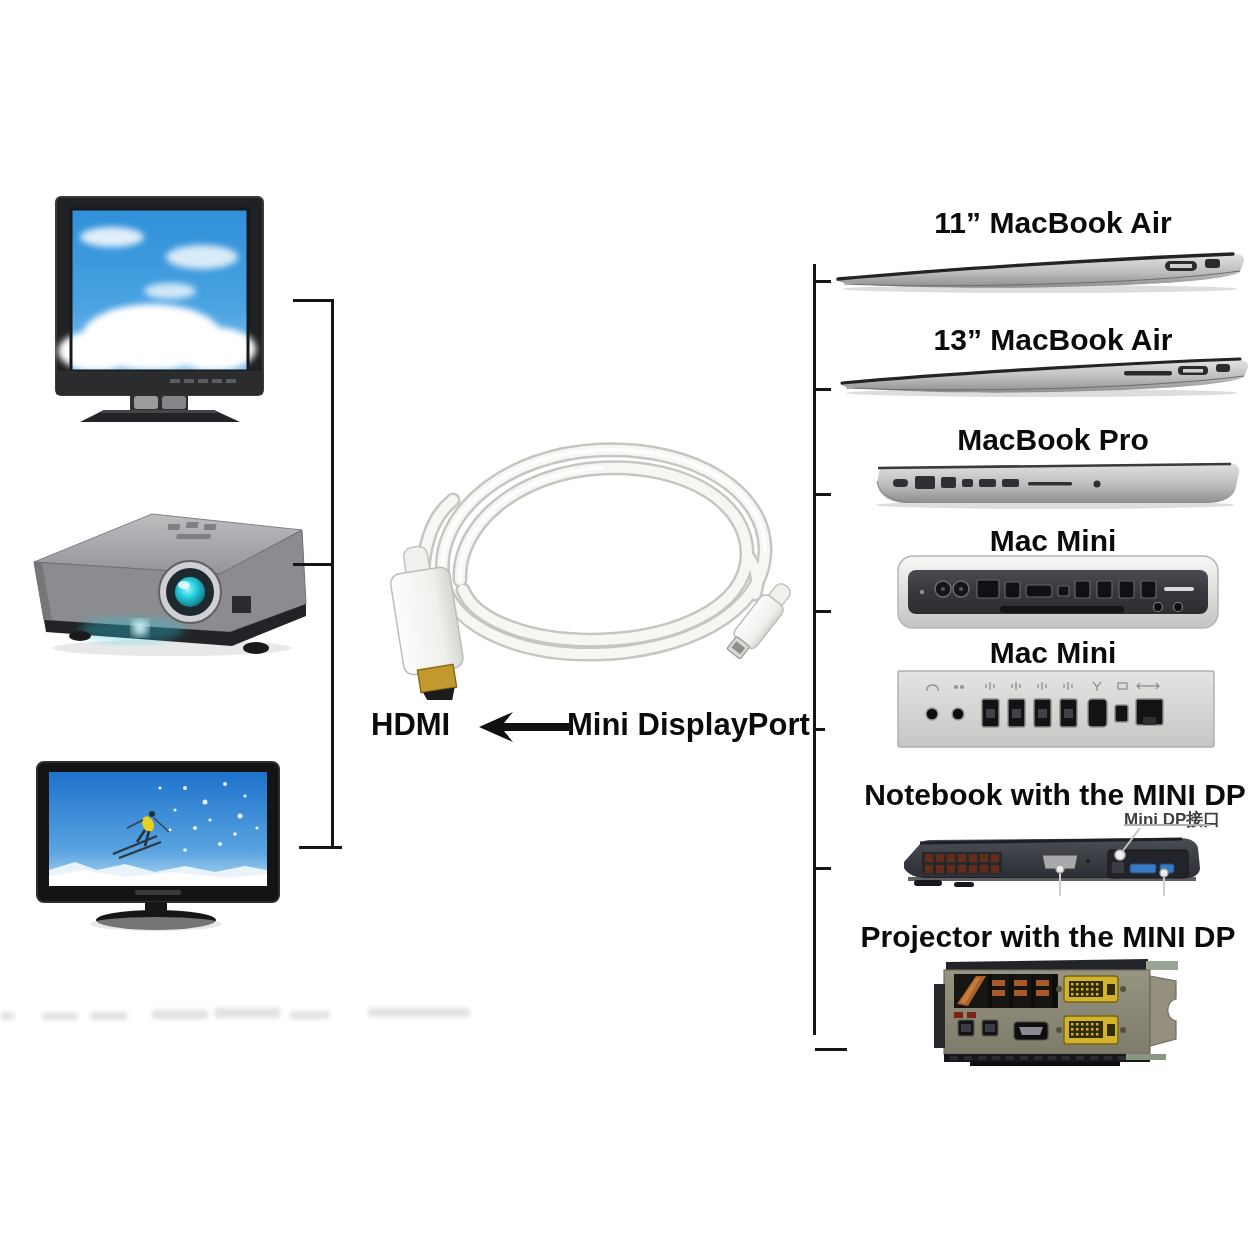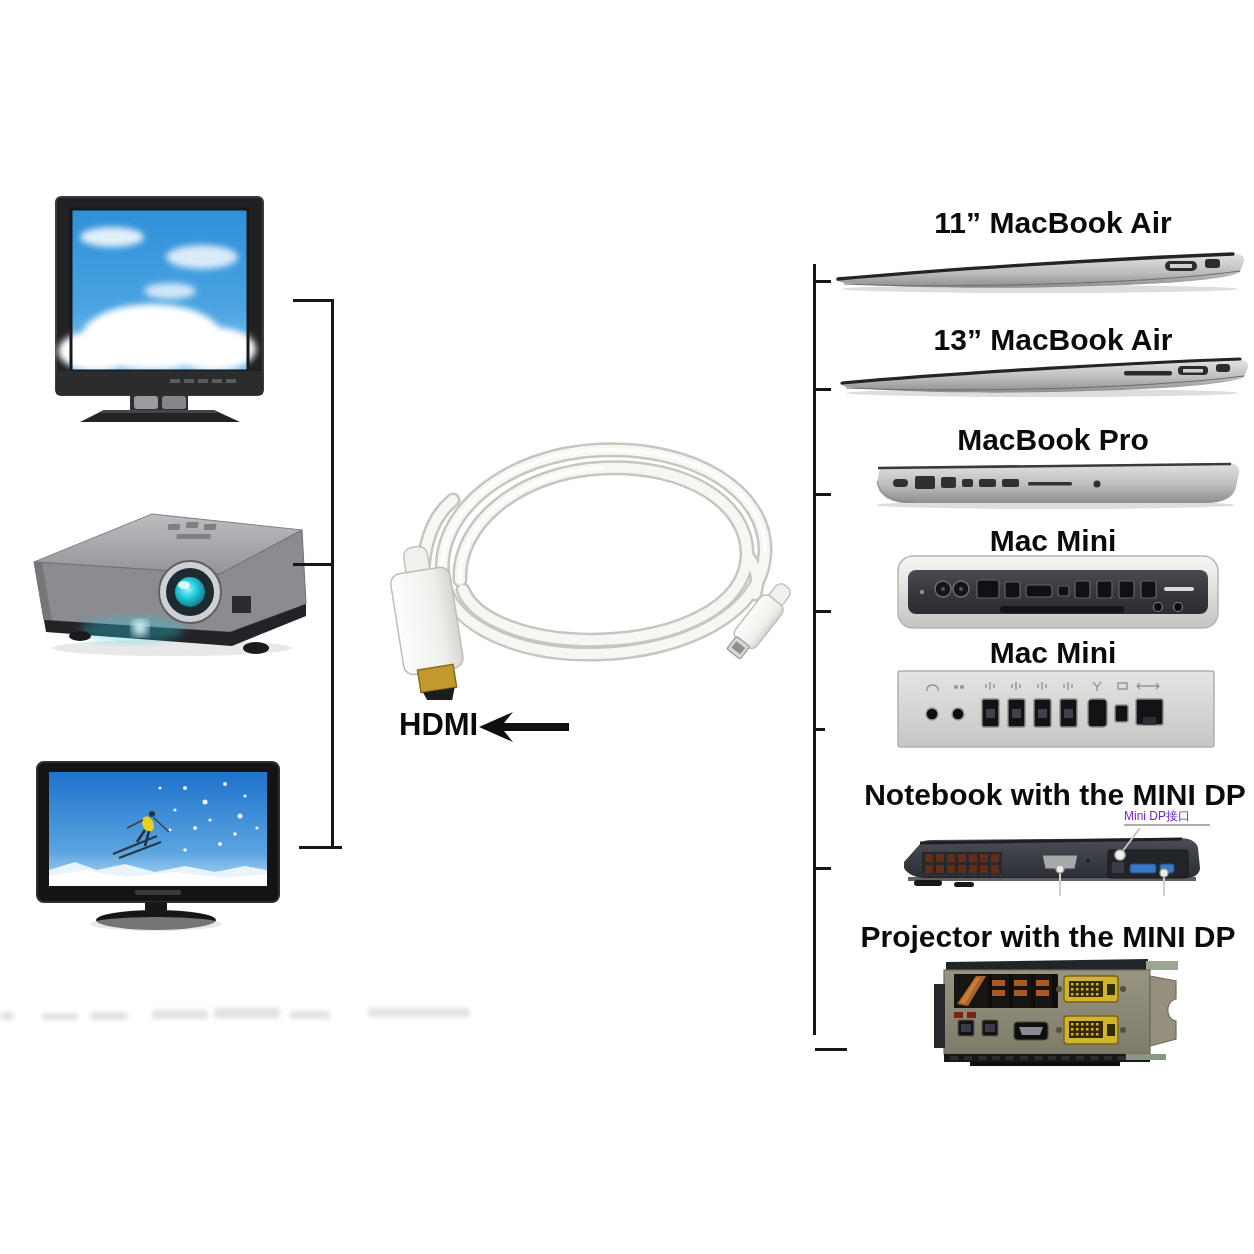--- a/index.html
+++ b/index.html
@@ -1,23 +1,23 @@
 <!DOCTYPE html>
 <html><head>
 <meta charset="utf-8">
 <style>
   html,body{margin:0;padding:0;background:#fff;}
   #canvas{position:relative;width:1254px;height:1254px;background:#ffffff;overflow:hidden;
           font-family:"Liberation Sans",sans-serif;}
   .lbl{position:absolute;font-weight:700;font-size:30px;color:#0b0b0b;text-align:center;white-space:nowrap;}
-  .clbl{position:absolute;font-weight:700;font-size:31px;color:#0b0b0b;white-space:nowrap;margin-left:28px;}
+  .clbl{position:absolute;font-weight:700;font-size:31px;color:#0b0b0b;white-space:nowrap;}
   .vline{position:absolute;width:3px;background:#161616;}
   .tick{position:absolute;height:3px;background:#161616;}
   .dev{position:absolute;}
-  .callout-text{position:absolute;font-weight:400;font-size:12px;color:#6d28d9;white-space:nowrap;}
+  .callout-text{position:absolute;font-weight:700;font-size:17px;color:#404040;white-space:nowrap;}
   .callout-underline{position:absolute;height:2px;background:#b0aeac;}
   .wm{position:absolute;background:#e2e2e0;filter:blur(2px);border-radius:3px;}
 </style>
 </head>
 <body>
 
 <div id="canvas">
 
   <svg class="dev" style="left:52px;top:195px" width="215" height="228" viewBox="0 0 215 228">
     <defs>
@@ -179,20 +179,21 @@
       <rect x="379" y="166" width="27" height="54" rx="7" fill="url(#conn)" stroke="#bdbdb9" stroke-width="1.5"></rect>
       <rect x="384" y="218" width="17" height="16" rx="2" fill="#d9d9d3" stroke="#9a9a94" stroke-width="1.2"></rect>
       <rect x="387" y="222" width="11" height="8" fill="#8f8f89"></rect>
     </g>
   </svg>
 
   <div class="clbl" style="left:371px;top:707px">HDMI</div>
   <svg class="dev" style="left:477px;top:710px" width="92" height="34" viewBox="0 0 92 34">
     <path d="M2,17 L36,2 L27,13 L92,13 L92,21 L27,21 L36,32 Z" fill="#101010"></path>
   </svg>
+  <div class="clbl" style="left:567px;top:707px">Mini DisplayPort</div>
 
   <div class="vline" style="left:813px;top:264px;height:771px"></div>
   <div class="tick" style="left:815px;top:280px;width:16px"></div>
   <div class="tick" style="left:815px;top:388px;width:16px"></div>
   <div class="tick" style="left:815px;top:493px;width:16px"></div>
   <div class="tick" style="left:815px;top:610px;width:16px"></div>
   <div class="tick" style="left:815px;top:728px;width:10px"></div>
   <div class="tick" style="left:815px;top:867px;width:16px"></div>
   <div class="tick" style="left:815px;top:1048px;width:32px"></div>
 

